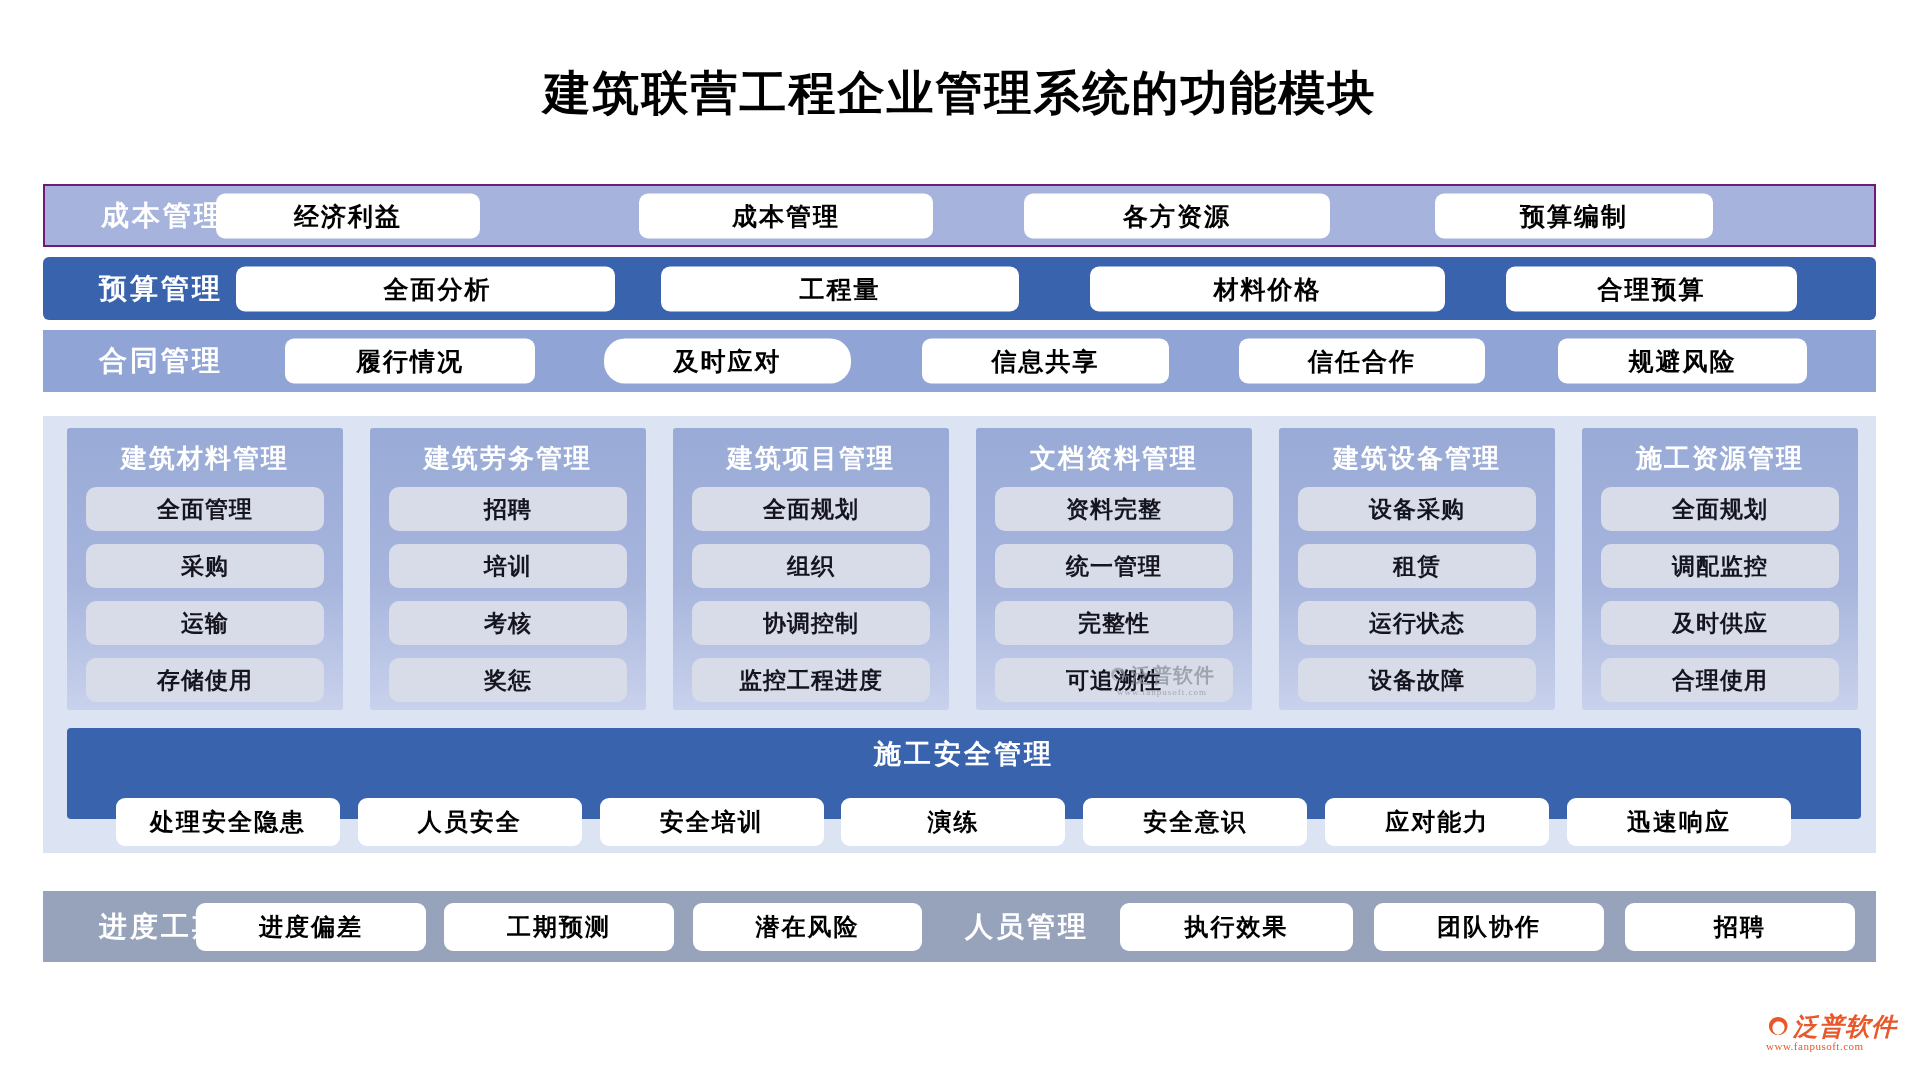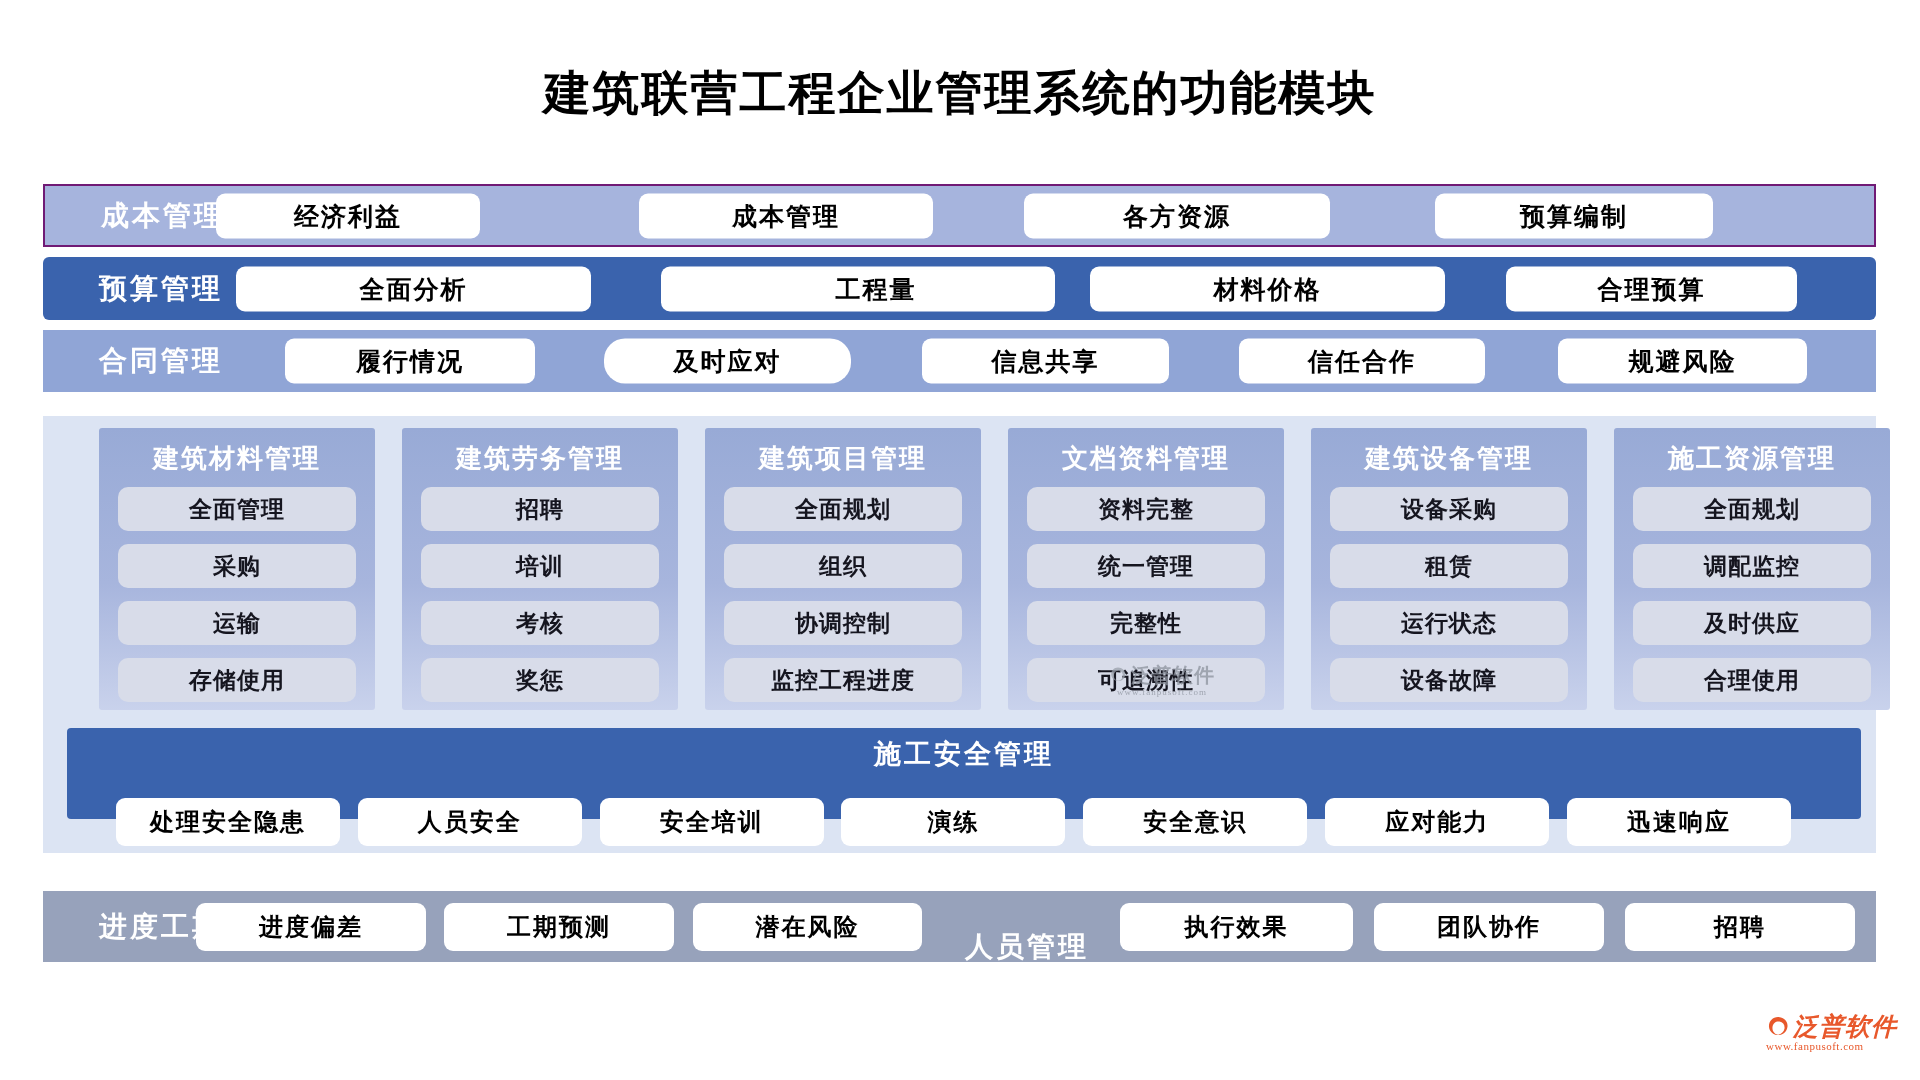--- a/index.html
+++ b/index.html
@@ -22,21 +22,21 @@
     position:absolute;top:50%;transform:translateY(-50%);height:45px;background:#ffffff;
     border-radius:9px;display:flex;align-items:center;justify-content:center;
     font-size:25px;font-weight:bold;color:#000;letter-spacing:2px;white-space:nowrap;
   }
   #row1{top:184px;height:63px;background:#a6b4dd;border:2px solid #701a75;box-sizing:border-box;}
   #row2{top:257px;height:63px;background:#3a63ad;border-radius:6px;}
   #row3{top:330px;height:62px;background:#90a5d6;}
 
   
   .panel{position:absolute;left:43px;top:416px;width:1833px;height:437px;background:#dce4f3;}
-  .cols{position:absolute;left:24px;top:12px;width:1791px;height:282px;display:flex;justify-content:space-between;margin-left:32px;}
+  .cols{position:absolute;left:24px;top:12px;width:1791px;height:282px;display:flex;justify-content:space-between;}
   .col{
     width:276px;height:282px;box-sizing:border-box;border-radius:3px;
     background:linear-gradient(180deg,#98aad6 0%,#a7b5dd 55%,#c9d2ec 100%);
   }
   .col-title{
     text-align:center;color:#ffffff;font-size:26px;font-weight:bold;letter-spacing:2px;
     margin:13px 0 11px 0;white-space:nowrap;
   }
   .col-item{
     height:44px;margin:0 19px 13px 19px;background:#d8dce9;border-radius:10px;
@@ -54,21 +54,21 @@
     width:224px;height:48px;background:#ffffff;border-radius:9px;
     display:flex;align-items:center;justify-content:center;
     font-size:24px;font-weight:bold;color:#000;letter-spacing:2px;white-space:nowrap;
   }
 
   
   #bottom{top:891px;height:71px;background:#97a2bb;position:absolute;left:43px;width:1833px;}
   #bottom .wbtn{height:48px;font-size:24px;}
   .bottom-label2{
     position:absolute;left:922px;top:50%;transform:translateY(-50%);
-    color:#ffffff;font-size:28px;font-weight:bold;letter-spacing:3px;white-space:nowrap;margin-top:20px;
+    color:#ffffff;font-size:28px;font-weight:bold;letter-spacing:3px;white-space:nowrap;
   }
 
   
   .wm-center{
     position:absolute;left:1092px;top:664px;width:140px;text-align:center;
     color:#8d939e;opacity:.75;line-height:1.1;
   }
   .wm-center .wm-row{display:flex;align-items:center;justify-content:center;gap:4px;}
   .wm-center .wm-text{font-size:20px;font-weight:bold;letter-spacing:1px;}
   .wm-center .wm-sub{font-size:9px;letter-spacing:1px;margin-top:2px;}
@@ -90,22 +90,22 @@
   <div class="band" id="row1">
     <div class="band-label">成本管理</div>
     <div class="wbtn" style="left:171px;width:264px;">经济利益</div>
     <div class="wbtn" style="left:594px;width:294px;">成本管理</div>
     <div class="wbtn" style="left:979px;width:306px;">各方资源</div>
     <div class="wbtn" style="left:1390px;width:278px;">预算编制</div>
   </div>
 
   <div class="band" id="row2">
     <div class="band-label">预算管理</div>
-    <div class="wbtn" style="left:193px;width:355px;">全面分析</div>
-    <div class="wbtn" style="left:618px;width:358px;padding-left:36px;">工程量</div>
+    <div class="wbtn" style="left:193px;width:355px;padding-left:24px;">全面分析</div>
+    <div class="wbtn" style="left:618px;width:358px;">工程量</div>
     <div class="wbtn" style="left:1047px;width:355px;">材料价格</div>
     <div class="wbtn" style="left:1463px;width:291px;">合理预算</div>
   </div>
 
   <div class="band" id="row3">
     <div class="band-label">合同管理</div>
     <div class="wbtn" style="left:242px;width:250px;">履行情况</div>
     <div class="wbtn" style="left:561px;width:247px;border-radius:21px;">及时应对</div>
     <div class="wbtn" style="left:879px;width:247px;">信息共享</div>
     <div class="wbtn" style="left:1196px;width:246px;">信任合作</div>

